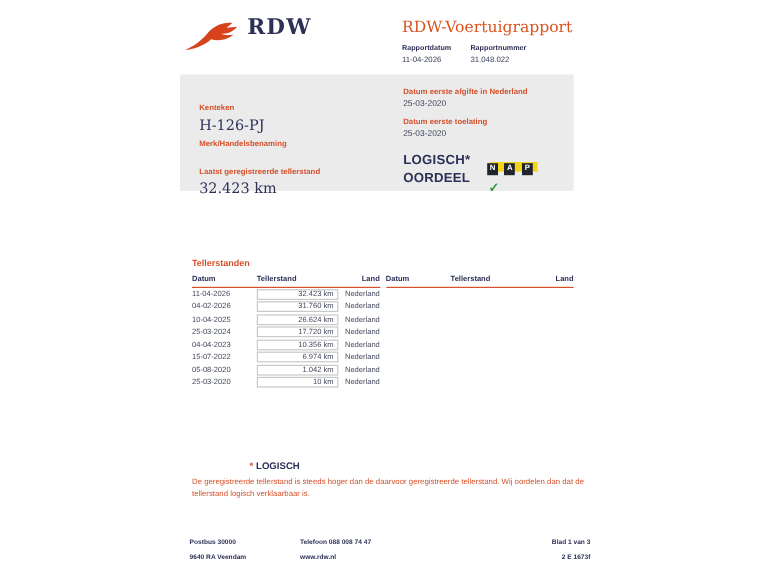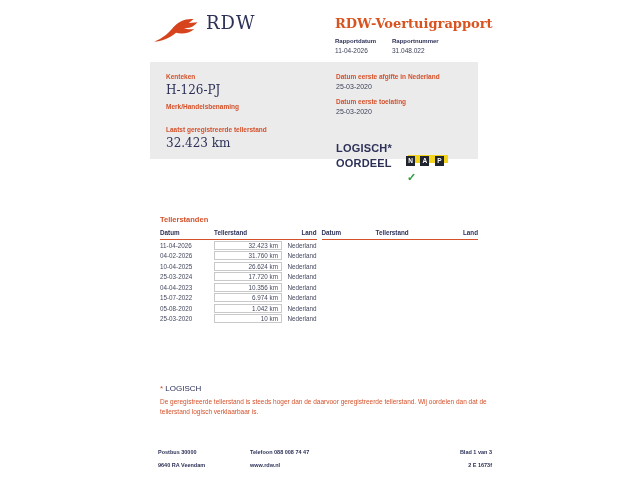--- a/index.html
+++ b/index.html
@@ -3,37 +3,37 @@
 <meta charset="utf-8">
 <style>
   * { margin:0; padding:0; box-sizing:border-box; }
   html,body { width:640px; height:480px; background:#ffffff; }
   body { font-family:"Liberation Sans", sans-serif; color:#2d3157; position:relative; }
   .canvas { position:absolute; inset:0; width:640px; height:480px; background:#fff; }
 
   
   .logo-row { position:absolute; left:152px; top:13px; display:flex; align-items:flex-start; gap:6px; }
   .logo-mark { width:48px; height:33px; }
-  .logo-text { font-family:"DejaVu Serif", serif; font-weight:normal; font-size:18px; letter-spacing:1px; color:#2d3157; line-height:1; margin-top:1px; }
+  .logo-text { font-family:"DejaVu Serif", serif; font-weight:bold; font-size:18px; letter-spacing:1px; color:#2d3157; line-height:1; margin-top:1px; }
 
   .title-block { position:absolute; left:335px; top:16px; width:165px; }
-  .doc-title { font-family:"DejaVu Serif", serif; font-weight:bold; font-size:13px; color:#d9531f; }
+  .doc-title { font-family:"DejaVu Serif", serif; font-weight:normal; font-size:13px; color:#d9531f; }
   .meta-row { display:flex; gap:16px; margin-top:7px; }
   .meta-col .m-lbl { font-size:6px; font-weight:bold; color:#2d3157; display:block; }
   .meta-col .m-val { font-size:6.5px; color:#3a3f55; display:block; margin-top:3px; }
 
   
   .infobox { position:absolute; left:150px; top:62px; width:328px; height:97px; background:#ebebec; }
-  .ib-left { position:absolute; left:16px; top:11px; }
+  .ib-left { position:absolute; left:16px; top:25px; }
   .ib-right { position:absolute; left:186px; top:11px; width:136px; }
   .lbl { color:#d4512a; font-size:6.5px; font-weight:bold; display:block; }
   .val-lg { font-family:"DejaVu Serif", serif; font-size:12px; color:#2d3157; display:block; margin:3px 0 6px 0; }
   .val-sm { font-size:7px; color:#3a3f55; display:block; margin:3px 0 8px 0; }
   .laatste { margin-top:16px; display:block; }
-  .oordeel-row { display:flex; margin-top:26px; align-items:center; }
+  .oordeel-row { display:flex; margin-top:12px; align-items:flex-start; }
   .oordeel { font-size:11px; font-weight:bold; color:#2d3157; line-height:1.35; letter-spacing:0.2px; }
   .nap { position:relative; margin-left:14px; margin-top:2px; width:44px; height:15px; }
   .nap-yellow { position:absolute; left:2px; top:6px; width:40px; height:8px; background:#f2d41c; }
   .nap-sq { position:relative; display:inline-flex; width:9px; height:10px; background:#20242e; color:#fff;
             font-size:6.5px; font-weight:bold; align-items:center; justify-content:center; margin-right:1px; }
   .nap-check { position:relative; color:#2f9e41; font-weight:bold; font-size:11px; line-height:10px; margin-left:1px; }
 
   
   .tables-sec { position:absolute; left:160px; top:171px; width:318px;margin-top:44px; }
   .section-title { color:#d4512a; font-weight:bold; font-size:7.5px; }
@@ -41,21 +41,21 @@
   .mtable { width:158px; }
   .mhead { display:flex; font-size:6.3px; font-weight:bold; color:#2d3157; border-bottom:1px solid #d4512a; padding-bottom:3px; }
   .mrow { display:flex; align-items:center; height:10.5px; font-size:6.3px; color:#44485e; }
   .c-datum { width:54px; }
   .c-tell { width:68px; }
   .c-land { flex:1; text-align:right; }
   .tell-box { width:68px; height:9px; border:1px solid #c9c9c9; background:#fff; text-align:right; padding-right:3px; line-height:8px; font-size:6.3px; color:#44485e; }
 
   
   .footnote { position:absolute; left:160px; top:384px; width:332px; }
-  .fn-title { font-size:8px; font-weight:normal; color:#2d3157; }
+  .fn-title { font-size:8px; font-weight:bold; color:#2d3157;margin-left:48px; }
   .fn-star { color:#d4512a; }
   .fn-body { margin-top:4px; font-size:6.5px; color:#d4512a; line-height:1.6; }
 
   
   .footer { position:absolute; left:158px; top:449px; width:334px; display:flex; font-size:5.5px; font-weight:bold; color:#2d3157; }
   .f-col1 { width:92px; }
   .f-col2 { flex:1; }
   .f-col3 { width:80px; text-align:right; }
   .footer span { display:block; margin-bottom:7px; }
 </style>

